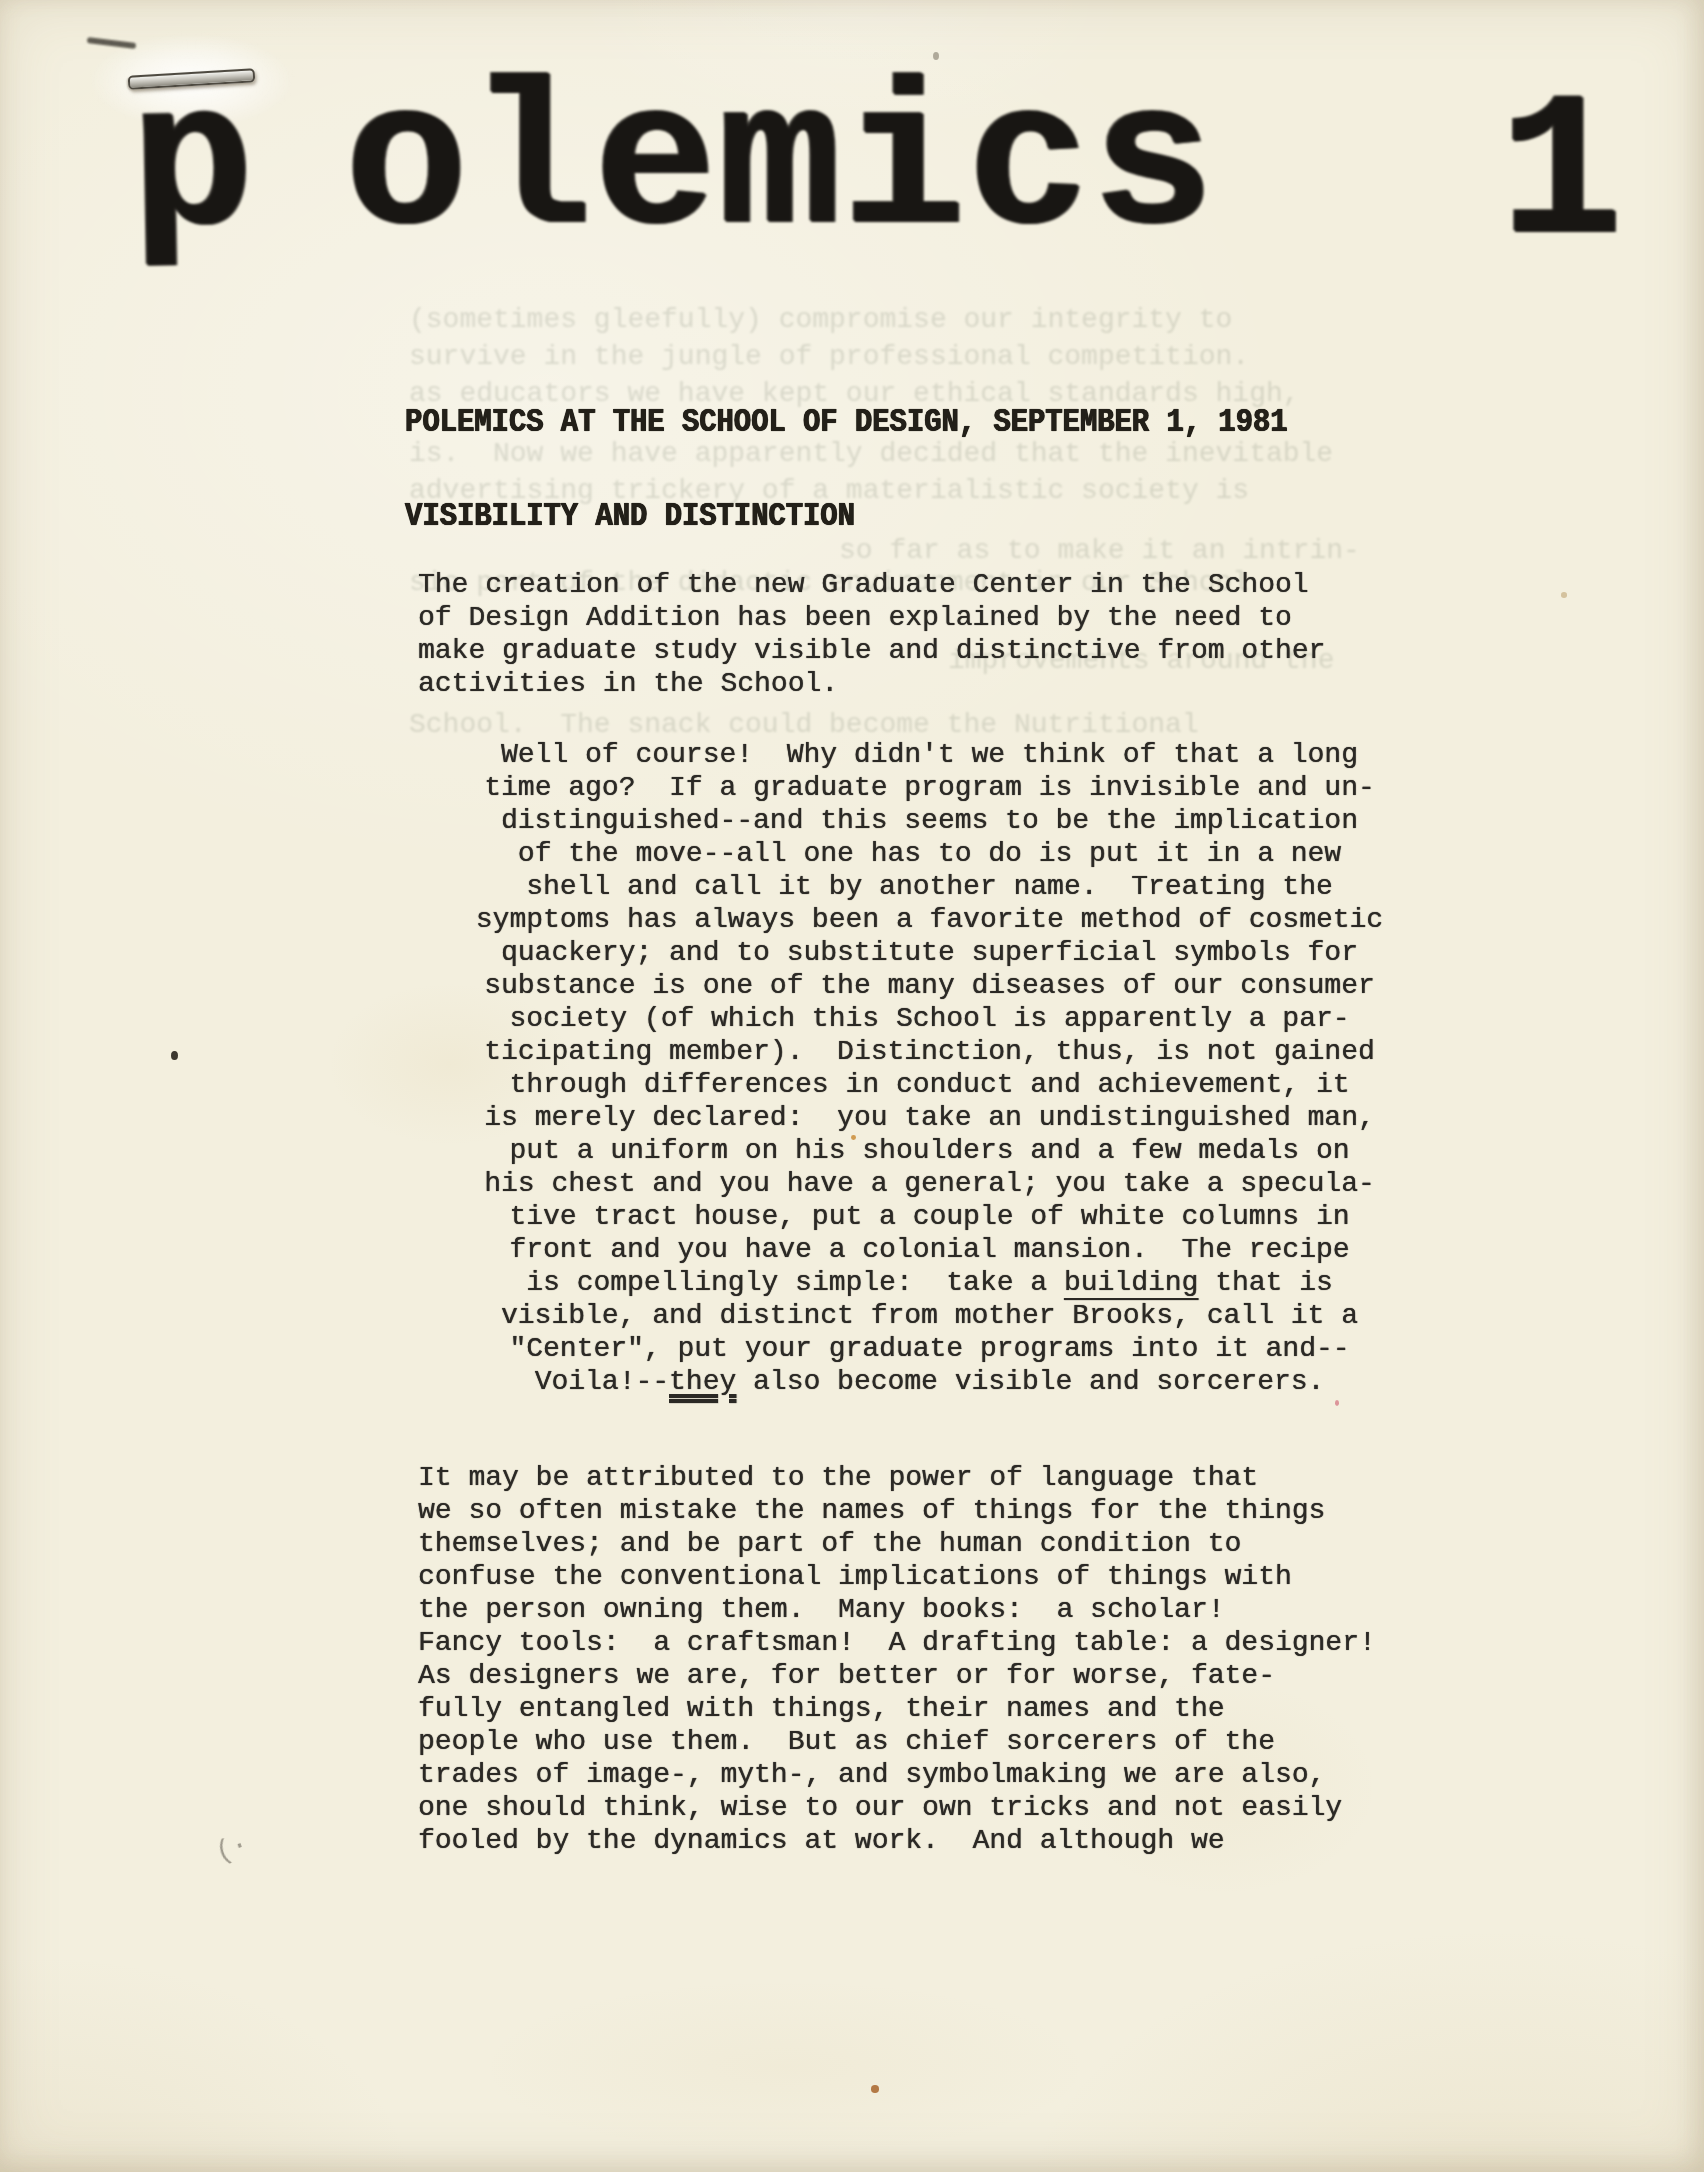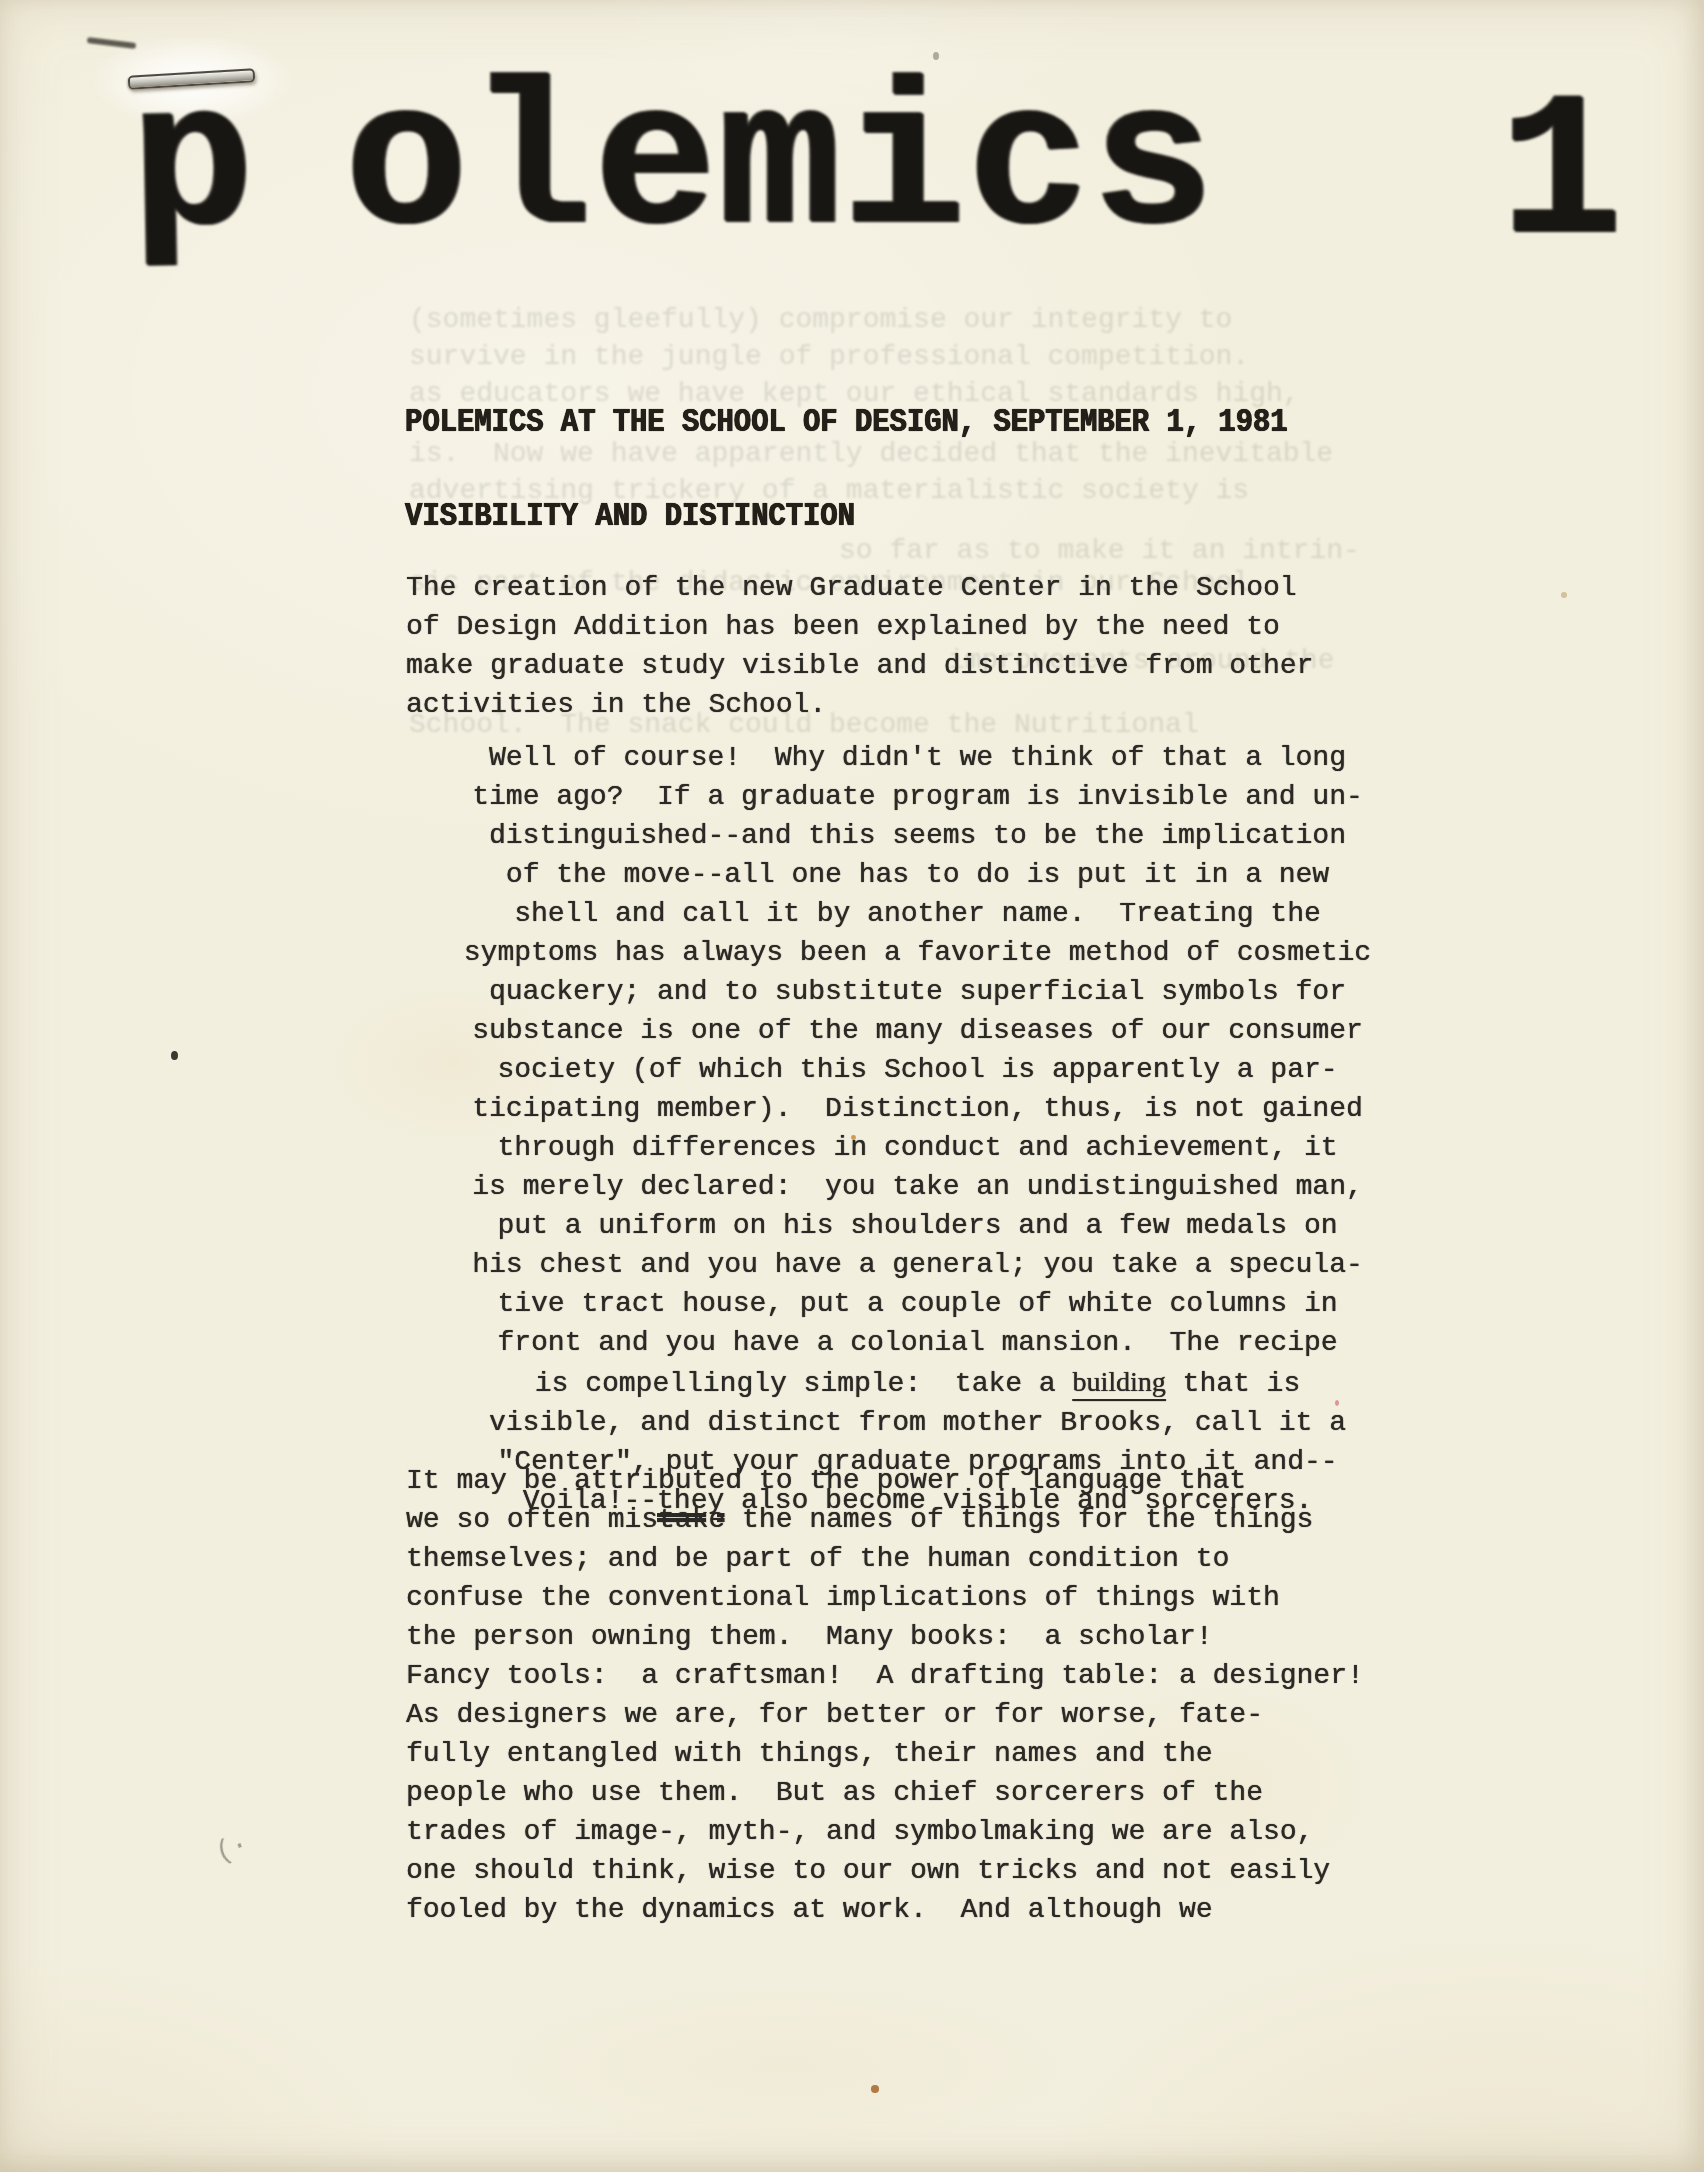--- a/index.html
+++ b/index.html
@@ -27,32 +27,32 @@
   .corner-dash{position:absolute;left:87px;top:40px;width:49px;height:6.1px;background:#3a372f;
     transform:rotate(7deg);filter:blur(0.8px);border-radius:2.7px;opacity:0.8;}
   
   .mast{position:absolute;font-weight:bold;font-size:205px;line-height:1;color:#181613;
     filter:blur(0.8px);
     text-shadow:0 0 2px rgba(24,22,19,0.95), 1.7px 0.7px 0 rgba(24,22,19,0.75), -1.7px -0.7px 0 rgba(24,22,19,0.75), 0 1.4px 0 rgba(24,22,19,0.7);}
   .mast-p{left:131px;top:65px;transform:rotate(-1deg);}
   .mast-rest{left:345px;top:64px;letter-spacing:1.4px;font-family:Liberation Mono, monospace;}
   .mast-num{left:1500px;top:74px;}
   
-  .tw{position:absolute;left:406px;width:1023px;white-space:pre-wrap;
-    font-size:28px;line-height:39px;letter-spacing:0;
+  .tw{position:absolute;left:418px;width:1023px;white-space:pre-wrap;
+    font-size:28px;line-height:33px;letter-spacing:0;
     text-shadow:0 0 1.1px rgba(43,41,37,0.85), 0.4px 0.3px 0 rgba(43,41,37,0.45);}
   .tw-head{position:absolute;left:405px;white-space:pre;font-size:29px;line-height:1;
     font-weight:bold;color:#232019;transform:scaleY(1.16);transform-origin:left top;letter-spacing:-0.1px;
     text-shadow:0.6px 0 0 currentColor, -0.4px 0 0 currentColor, 0 0 1px rgba(35,32,25,0.8);}
   .h1{top:405px;}
   .h2{top:499px;}
   .p1{top:568px;}
   .p2{top:738px;text-align:center;}
   .p3{top:1461px;}
-  .u1{text-decoration:underline;text-decoration-thickness:2.4px;text-underline-offset:7.5px;font-family:Liberation Serif, serif;}
+  .u1{text-decoration:underline;text-decoration-thickness:2.4px;text-underline-offset:7.5px;}
   .u2{text-decoration:underline;text-decoration-style:double;text-decoration-thickness:4.1px;text-underline-offset:4.8px;}
   
   .ghost{position:absolute;white-space:pre;font-size:28px;line-height:33px;
     color:#66705e;opacity:0.20;filter:blur(1px);pointer-events:none;}
   
   .pencil-mark{position:absolute;left:216px;top:1834px;font-size:27px;color:#8a8579;
     transform:rotate(-18deg);opacity:0.8;filter:blur(0.3px);}
   .speck{position:absolute;border-radius:50%;filter:blur(0.7px);}
   .spk1{left:171px;top:1051px;width:6.8px;height:9px;background:#3c382f;}
   .spk2{left:871px;top:2085px;width:7.5px;height:7.5px;background:#a9652c;opacity:0.85;}

